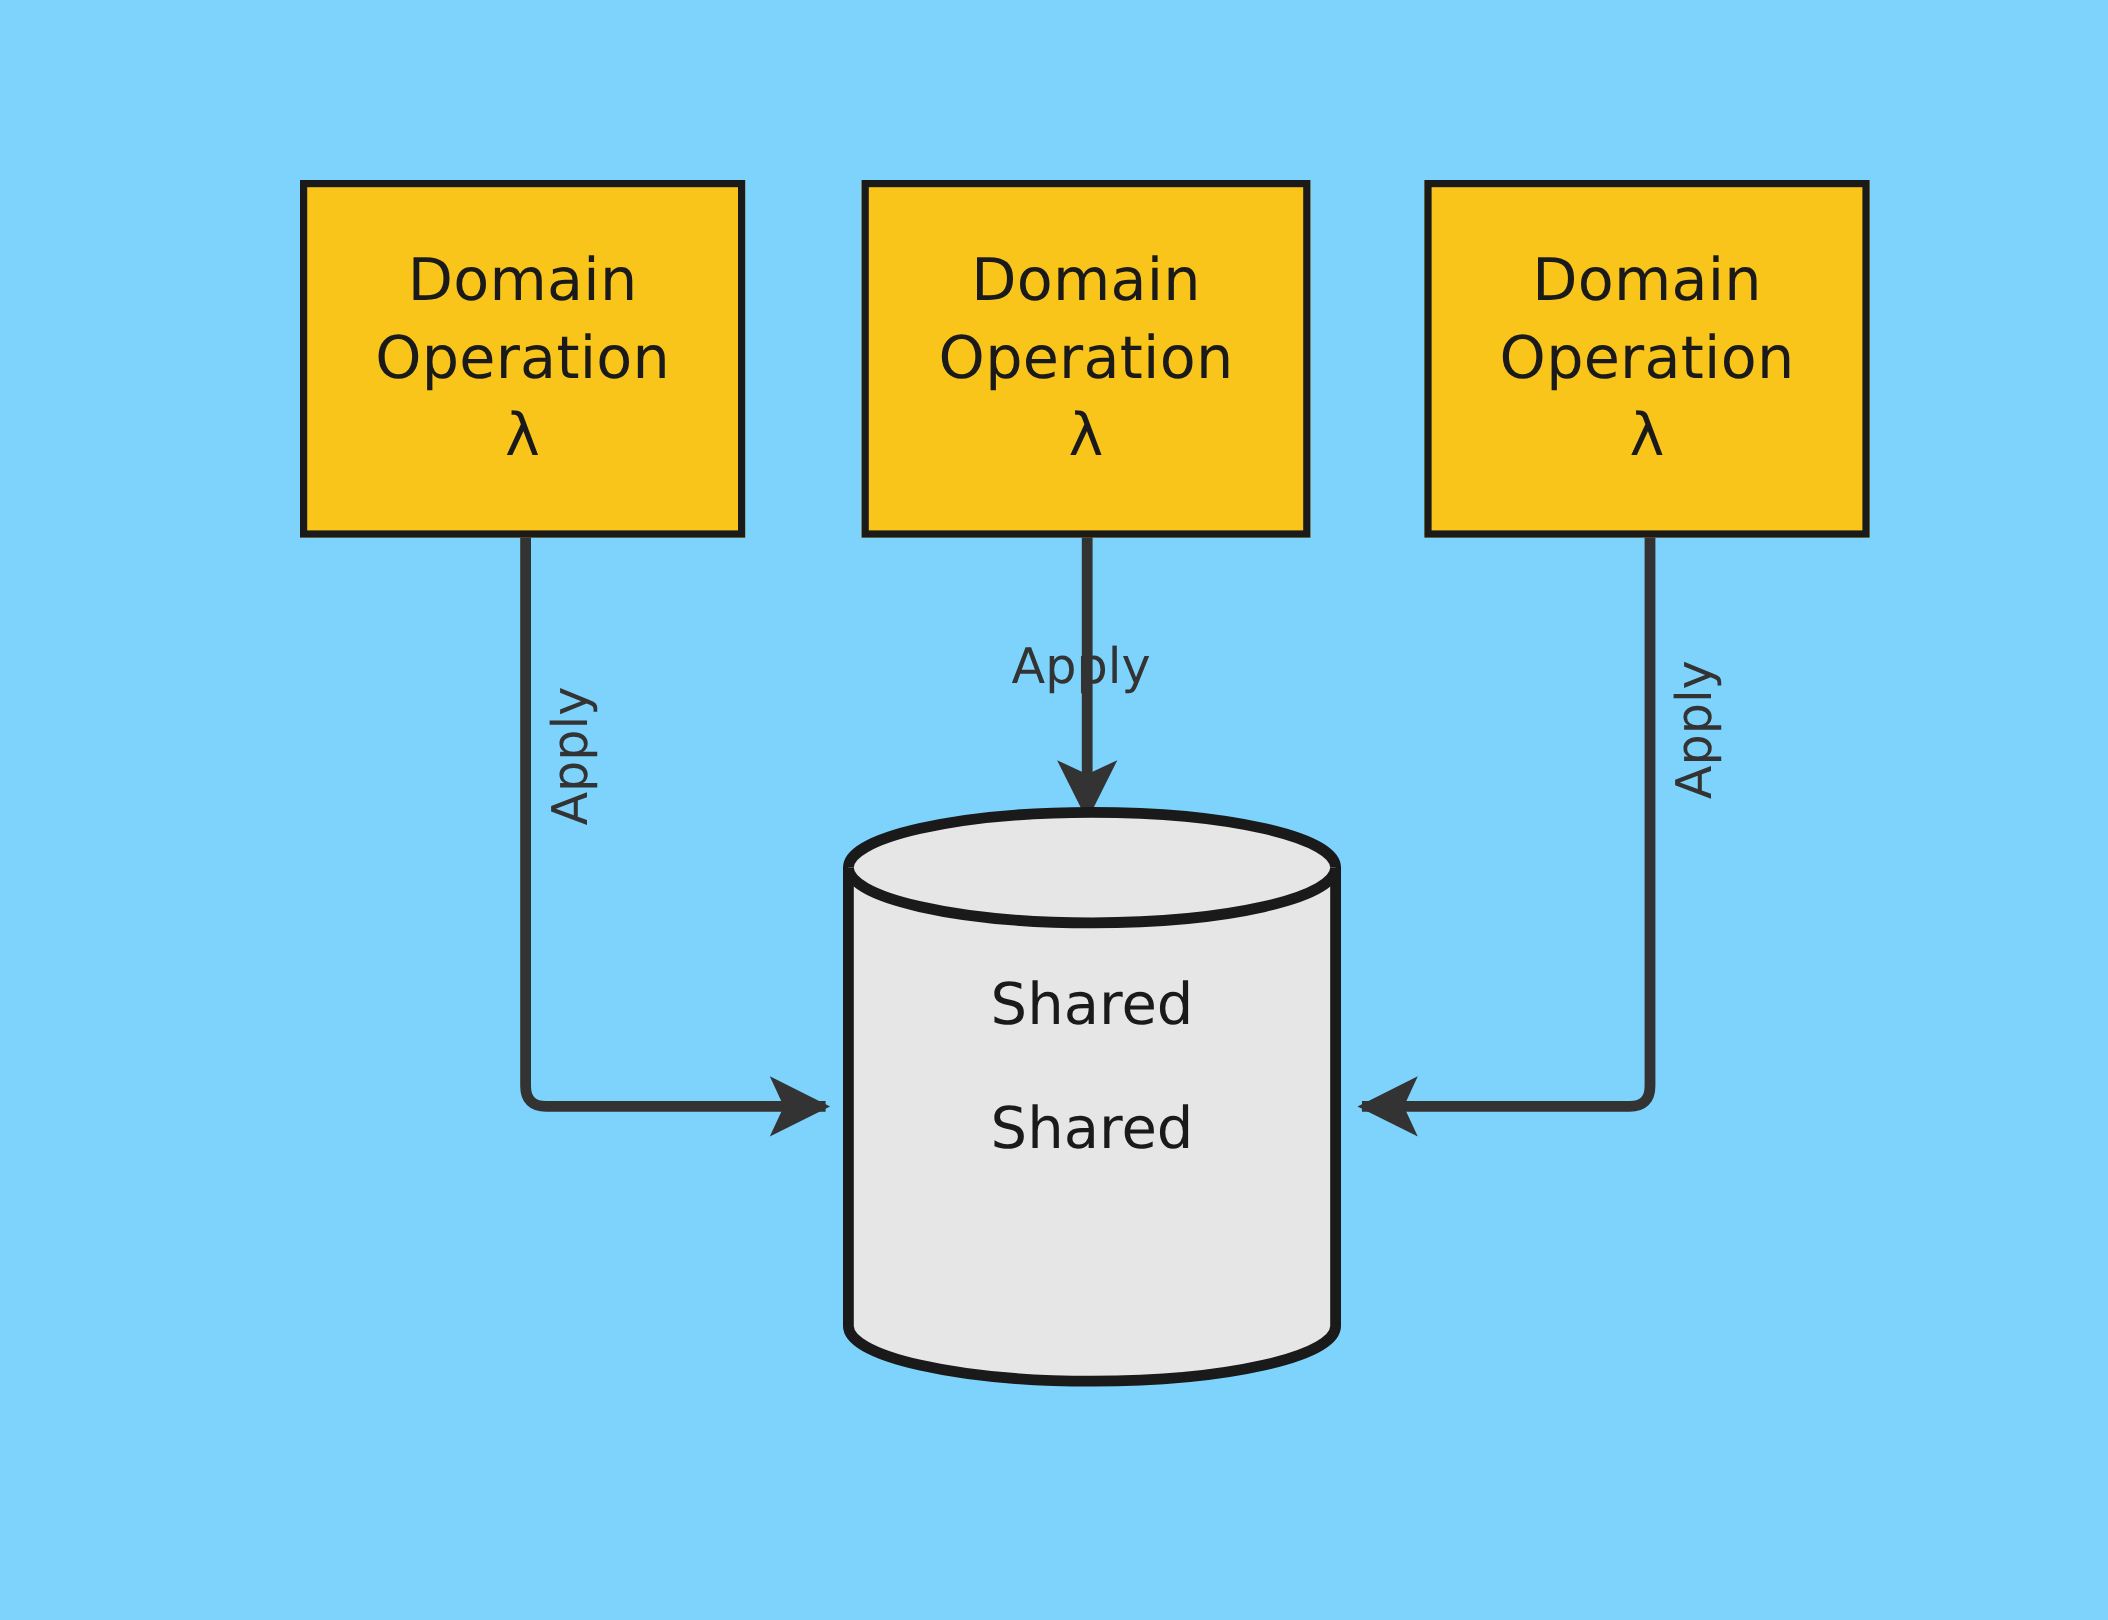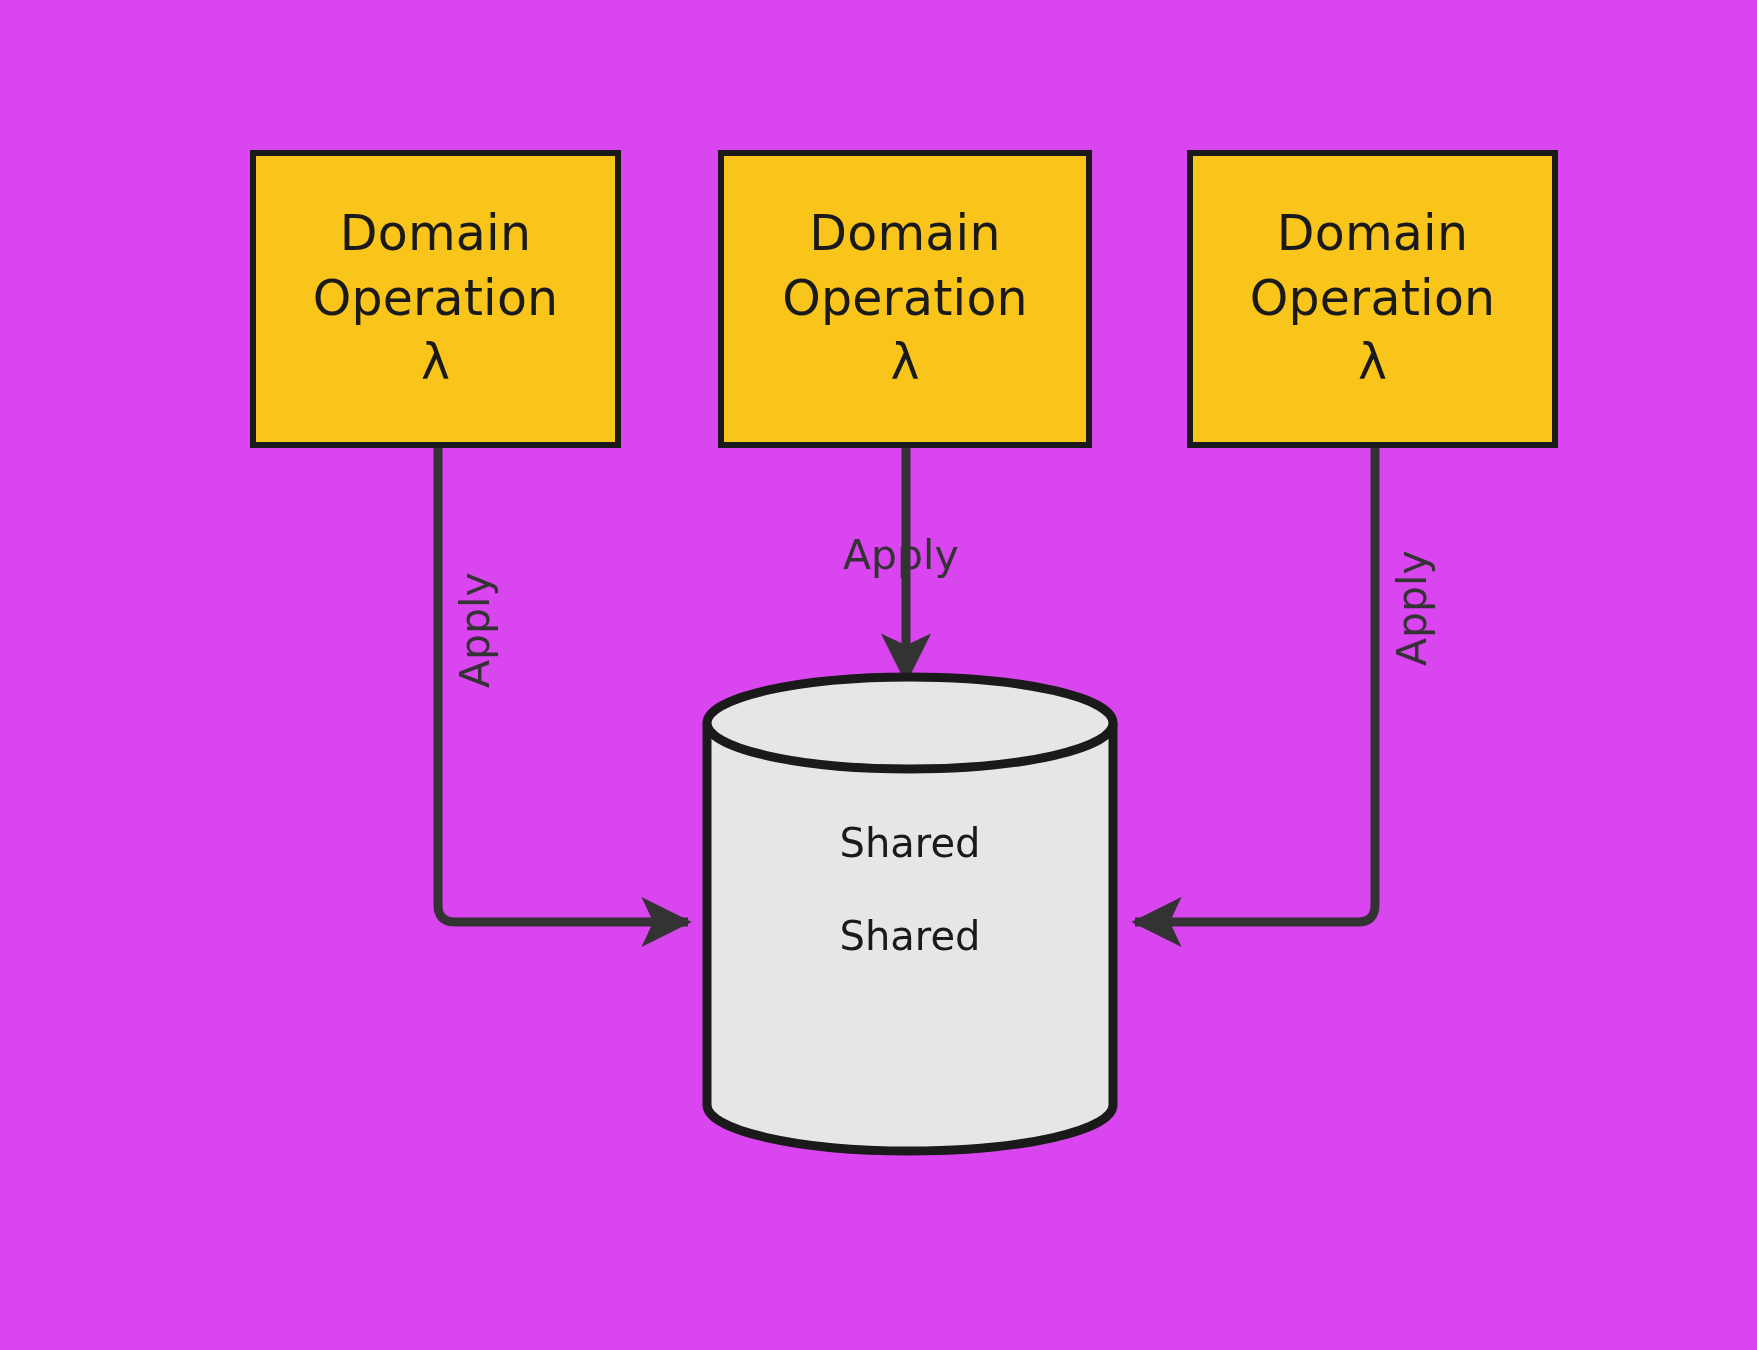--- a/index.html
+++ b/index.html
@@ -7,21 +7,21 @@
     padding: 0;
     background: #ffffff;
   }
   body {
     font-family: "DejaVu Sans", "Liberation Sans", sans-serif;
   }
   #canvas {
     position: relative;
     width: 1757px;
     height: 1350px;
-    background: #d946ef;
+    background: #7dd3fc;
     overflow: hidden;
   }
   #diagram-svg {
     position: absolute;
     left: 0;
     top: 0;
     width: 1757px;
     height: 1350px;
   }
   .op-box {
@@ -41,21 +41,21 @@
   .op-box .op-line { display: block; text-align: center; white-space: nowrap; }
   .op-box .op-lambda { font-size: 49px; }
 
   .cyl-label {
     position: absolute;
     display: flex;
     flex-direction: column;
     align-items: center;
     justify-content: center;
     color: #1A1A1A;
-    font-size: 40px;
+    font-size: 48px;
     line-height: 1.33;
     text-align: center;
     pointer-events: none;
     gap: 40px;
   }
 
   .edge-label {
     position: absolute;
     color: #333333;
     font-size: 41px;

